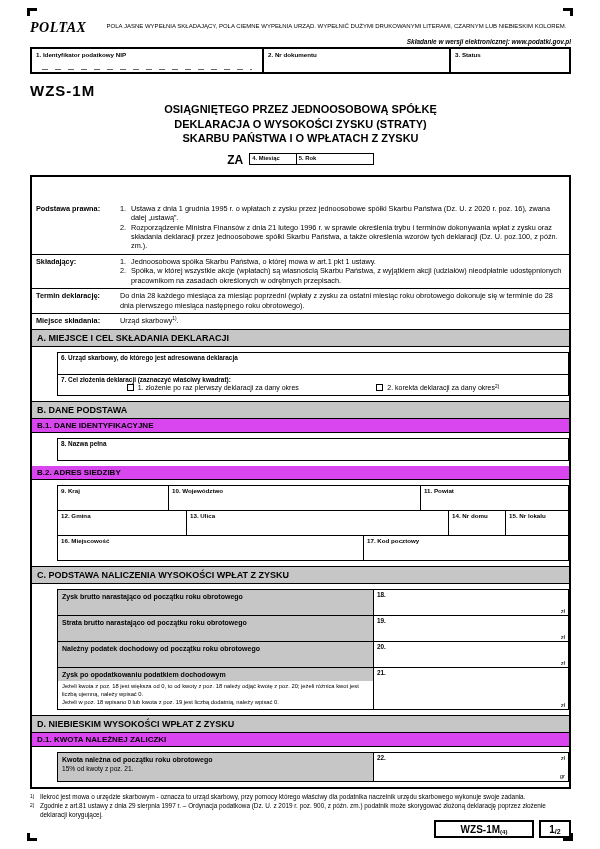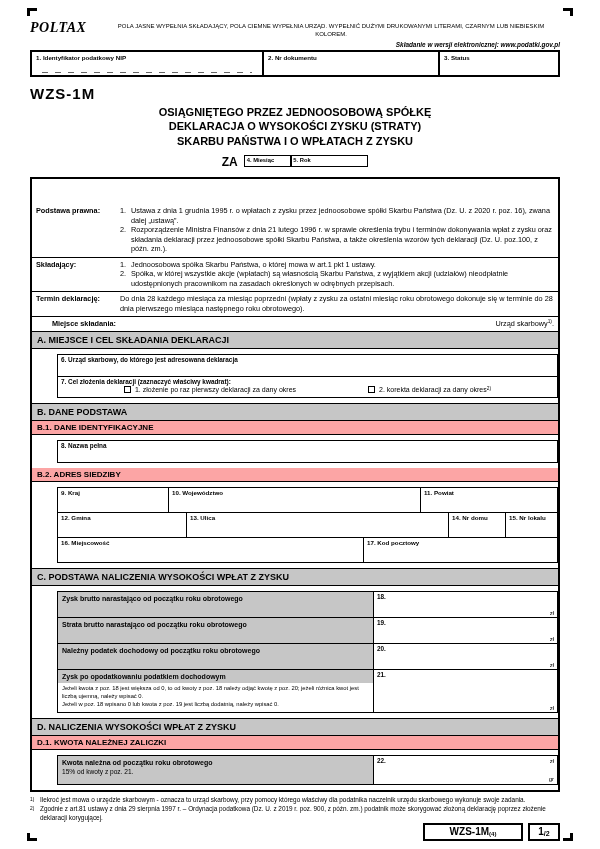--- a/index.html
+++ b/index.html
@@ -1,21 +1,21 @@
 <!DOCTYPE html>
 <html><head>
 <meta charset="utf-8">
 <style>
   * { margin:0; padding:0; box-sizing:border-box; }
   html,body { background:#fff; }
   body {
     width:600px; height:849px; position:relative; overflow:hidden;
     font-family:"Liberation Sans", sans-serif; color:#000;
   }
-  .content { position:absolute; inset:0; padding:20px 40px 24px 30px; display:flex; flex-direction:column; }
+  .content { position:absolute; inset:0; padding:20px 29px 24px 30px; display:flex; flex-direction:column; }
 
   
   .corner { position:absolute; width:10px; height:8px; }
   .corner.tl { left:27px; top:8px;  border-top:3px solid #000; border-left:3px solid #000; }
   .corner.tr { right:27px; top:8px; border-top:3px solid #000; border-right:3px solid #000; }
   .corner.bl { left:27px; bottom:8px;  border-bottom:3px solid #000; border-left:3px solid #000; }
   .corner.br { right:27px; bottom:8px; border-bottom:3px solid #000; border-right:3px solid #000; }
 
   
   .head { display:flex; align-items:flex-start; }
@@ -45,30 +45,30 @@
   .plabel { font-size:5.8px; font-weight:bold; padding:1px 2px; }
   .pinput { flex:1; margin:0 5px 2px 5px;
     background-image:repeating-linear-gradient(90deg,#888 0 5px,transparent 5px 11px);
     background-size:100% 1px; background-position:0 100%; background-repeat:no-repeat; }
 
   
   .formbox { margin-top:8px; border:2px solid #000; }
 
   .legal { font-size:7.3px; line-height:1.3;margin-top:25px; }
   .legal-row { display:flex; border-bottom:1px solid #000; padding:2px 4px 3px 4px; }
-  .legal-row.last { border-bottom:none;text-align:right; }
+  .legal-row.last { border-bottom:none; }
   .legal-label { flex:0 0 84px; font-weight:bold; padding-right:4px; }
   .legal-content { flex:1; }
   .li { display:flex; }
   .li .num { flex:0 0 11px; }
   sup, .supmark { font-size:4.8px; vertical-align:top; }
 
   .secbar { background:#c6c6c6; border-top:1px solid #000; border-bottom:1px solid #000;
     font-weight:bold; font-size:9px; padding:3px 5px; }
-  .subbar { background:#fca5a5; border-bottom:1px solid #000; font-weight:bold; font-size:8px; padding:2px 5px; }
+  .subbar { background:#d946ef; border-bottom:1px solid #000; font-weight:bold; font-size:8px; padding:2px 5px; }
 
   .fields { margin:5px 0 5px 25px; }
   .field { border:1px solid #000; background:#fff; }
   .field + .field { margin-top:-1px; }
   .field .flabel { font-size:6.4px; font-weight:bold; padding:1px 3px 0 3px; }
   .finput { height:13px; }
   .opts { display:flex; justify-content:space-around; align-items:center; padding:1px 30px 4px 30px; font-size:7px; }
   .opt { display:flex; align-items:center; }
   .chk { width:7px; height:7px; border:1px solid #000; margin-right:4px; display:inline-block; }
 
@@ -311,21 +311,21 @@
             <div>Jeżeli w poz. 18 wpisano 0 lub kwota z poz. 19 jest liczbą dodatnią, należy wpisać 0.</div>
           </div>
         </div>
         <div class="camount">
           <span class="cnum">21.</span>
           <span class="cunit">zł</span>
         </div>
       </div>
     </div>
 
-    <div class="secbar">D. NALICZENIA WYSOKOŚCI WPŁAT Z ZYSKU</div>
+    <div class="secbar">D. NIEBIESKIM WYSOKOŚCI WPŁAT Z ZYSKU</div>
     <div class="subbar">D.1. KWOTA NALEŻNEJ ZALICZKI</div>
     <div class="fields">
       <div class="crow d1row" style="min-height:30px;">
         <div class="cleft">
           <div class="clabel">
             <span>Kwota należna od początku roku obrotowego</span>
             <span class="sublab">15% od kwoty z poz. 21.</span>
           </div>
         </div>
         <div class="camount">

